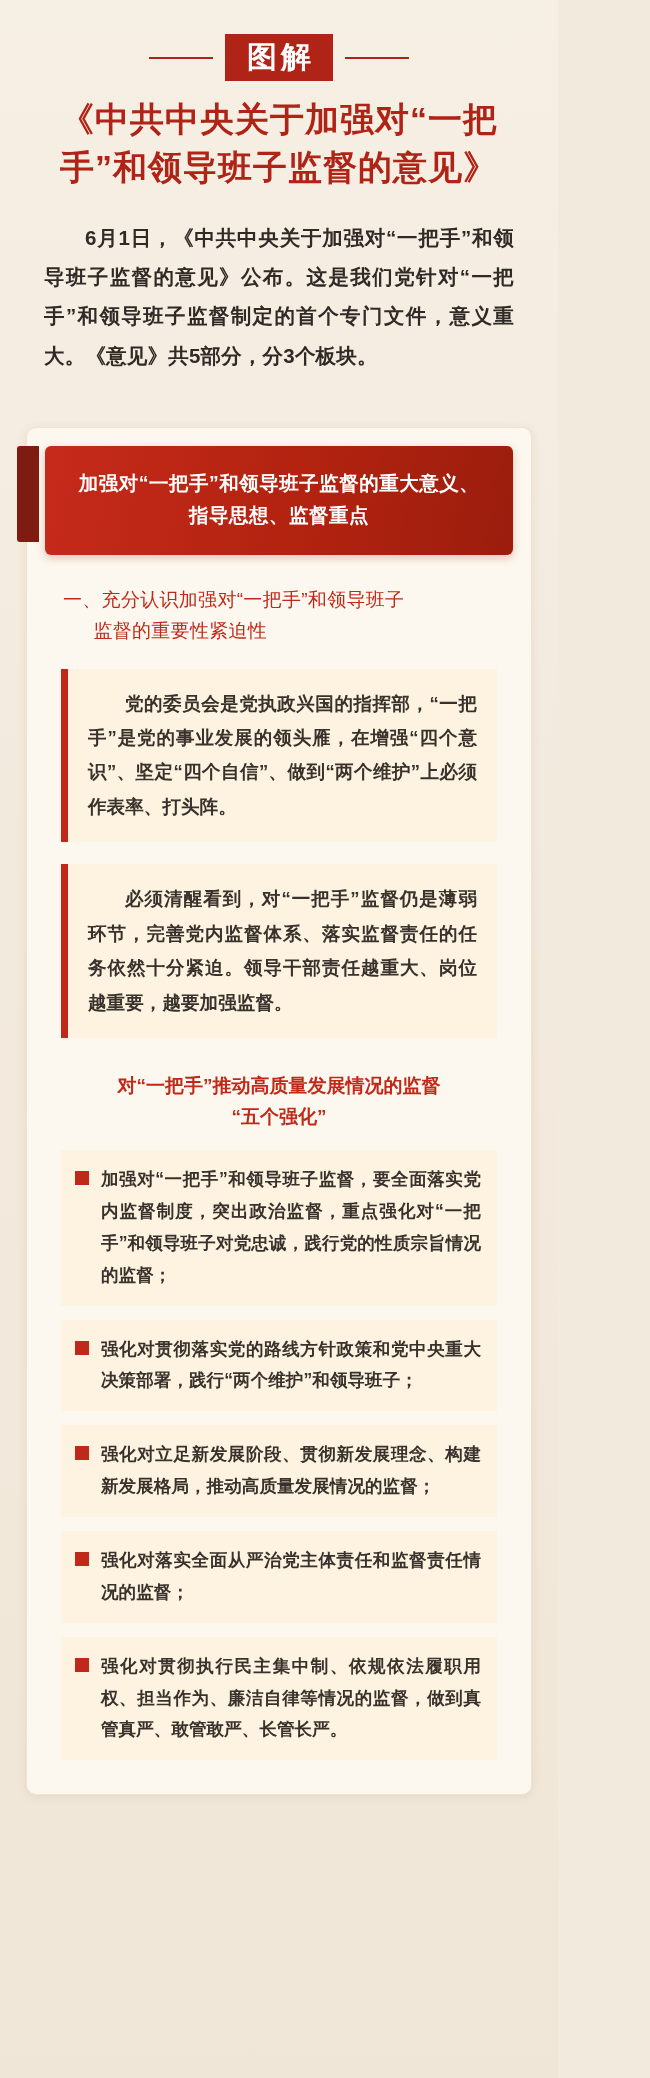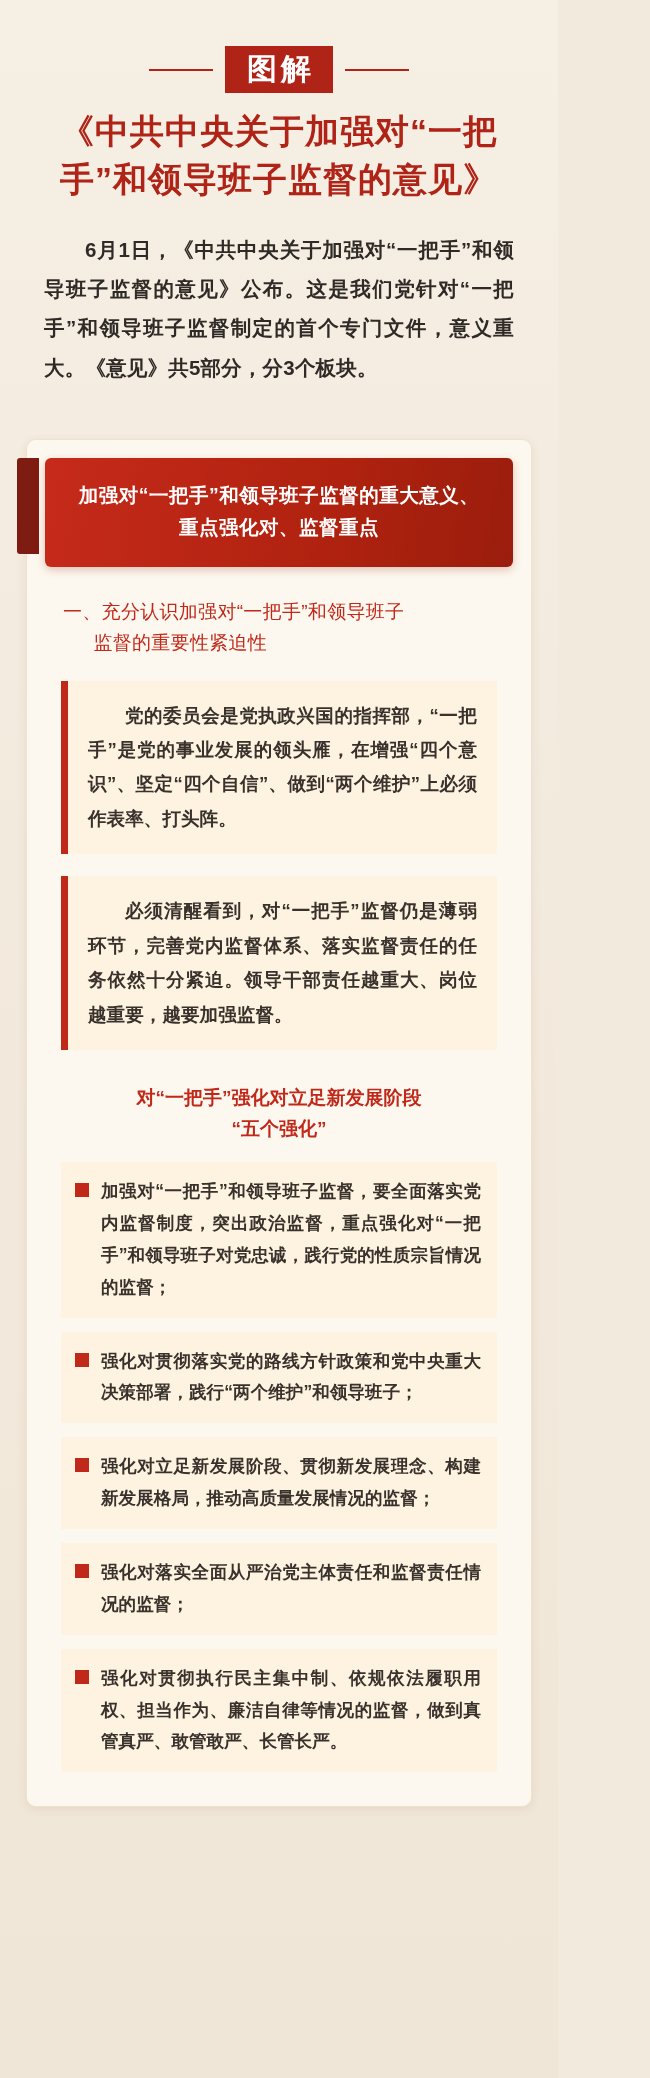--- a/index.html
+++ b/index.html
@@ -6,21 +6,21 @@
   html, body {
     width: 650px;
     background: #f2eadd;
     font-family: "Liberation Sans", sans-serif;
   }
   .page {
     width: 558px;
     min-height: 2078px;
     background: linear-gradient(180deg, #f6efe4 0%, #f3eade 40%, #f0e6d7 100%);
     position: relative;
-    padding: 12px 0 40px 0;
+    padding: 0 0 40px 0;
     overflow: hidden;
   }
 
   
   .header {
     padding: 34px 40px 0 40px;
     text-align: center;
   }
   .tujie-row {
     display: flex;
@@ -188,38 +188,38 @@
 
   <div class="lead-wrap">
     <p class="lead">6月1日，《中共中央关于加强对“一把手”和领导班子监督的意见》公布。这是我们党针对“一把手”和领导班子监督制定的首个专门文件，意义重大。《意见》共5部分，分3个板块。</p>
   </div>
 
   <div class="card-outer">
     <div class="card">
       <div class="ribbon"></div>
 
       <div class="banner">
-        <div class="banner-text">加强对“一把手”和领导班子监督的重大意义、重点强化对、监督重点</div>
+        <div class="banner-text">加强对“一把手”和领导班子监督的重大意义、指导思想、监督重点</div>
       </div>
 
       <div class="section-heading">
         <span>一、充分认识加强对“一把手”和领导班子</span>
         <span class="indent2">监督的重要性紧迫性</span>
       </div>
 
       <div class="quote">
         <p>党的委员会是党执政兴国的指挥部，“一把手”是党的事业发展的领头雁，在增强“四个意识”、坚定“四个自信”、做到“两个维护”上必须作表率、打头阵。</p>
       </div>
 
       <div class="quote">
         <p>必须清醒看到，对“一把手”监督仍是薄弱环节，完善党内监督体系、落实监督责任的任务依然十分紧迫。领导干部责任越重大、岗位越重要，越要加强监督。</p>
       </div>
 
       <div class="sub-heading">
-        <div>对“一把手”强化对立足新发展阶段</div>
+        <div>对“一把手”推动高质量发展情况的监督</div>
         <div>“五个强化”</div>
       </div>
 
       <div class="bullet-list">
         <div class="bullet-item">
           <span class="bullet-sq"></span>
           <p>加强对“一把手”和领导班子监督，要全面落实党内监督制度，突出政治监督，重点强化对“一把手”和领导班子对党忠诚，践行党的性质宗旨情况的监督；</p>
         </div>
         <div class="bullet-item">
           <span class="bullet-sq"></span>

